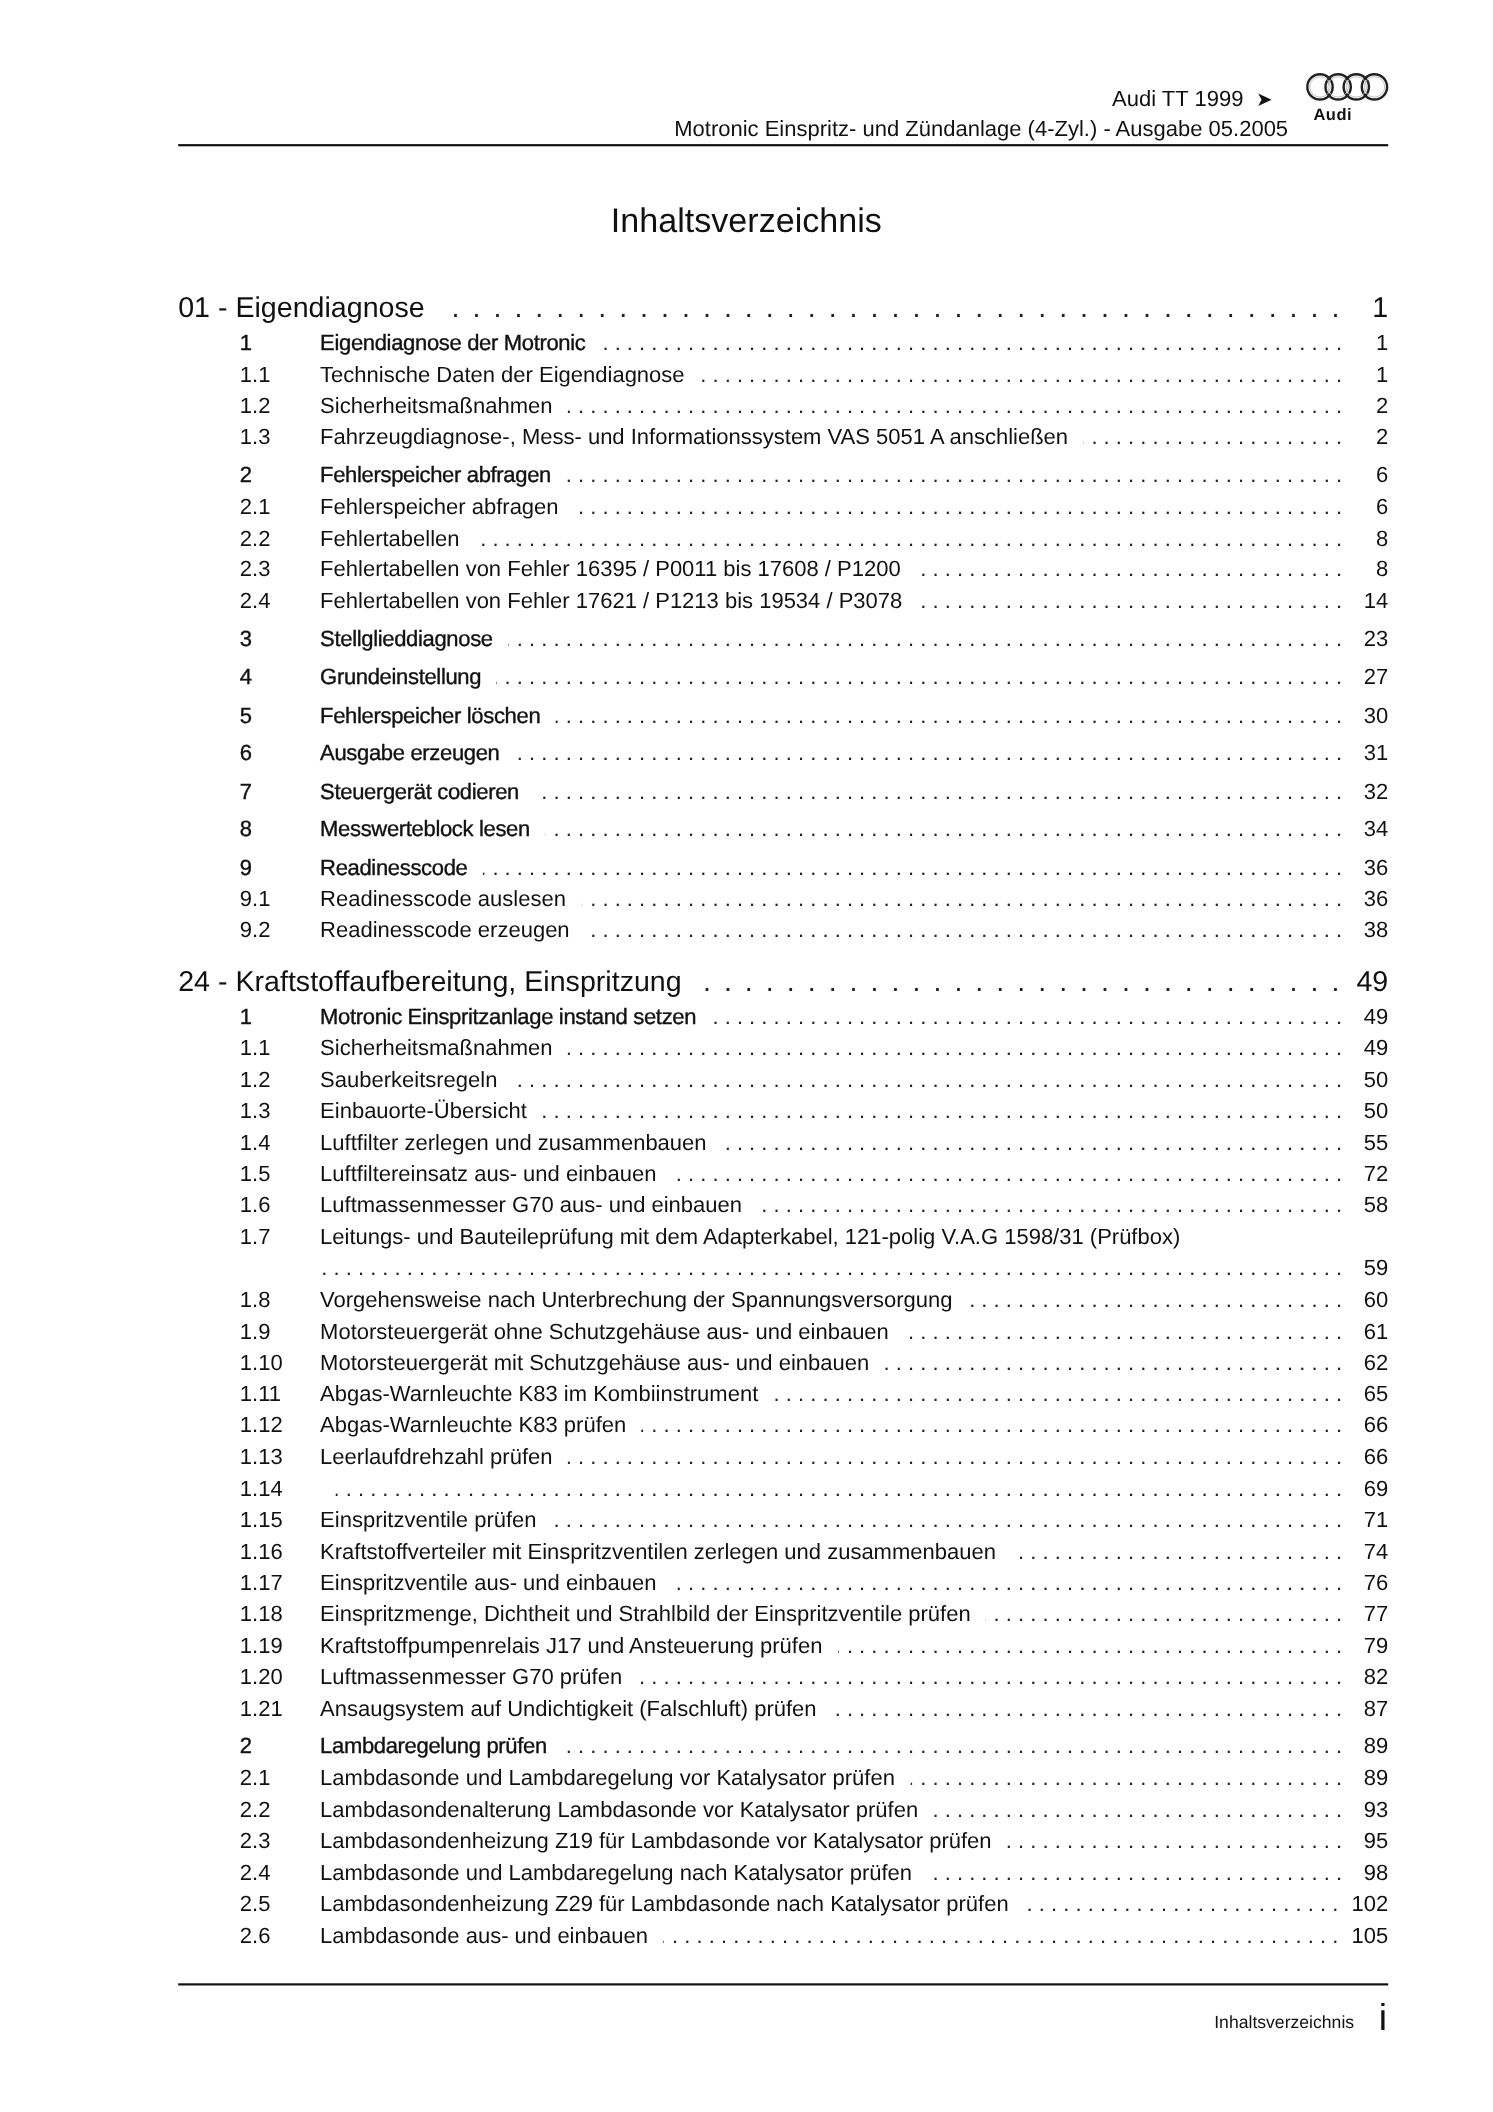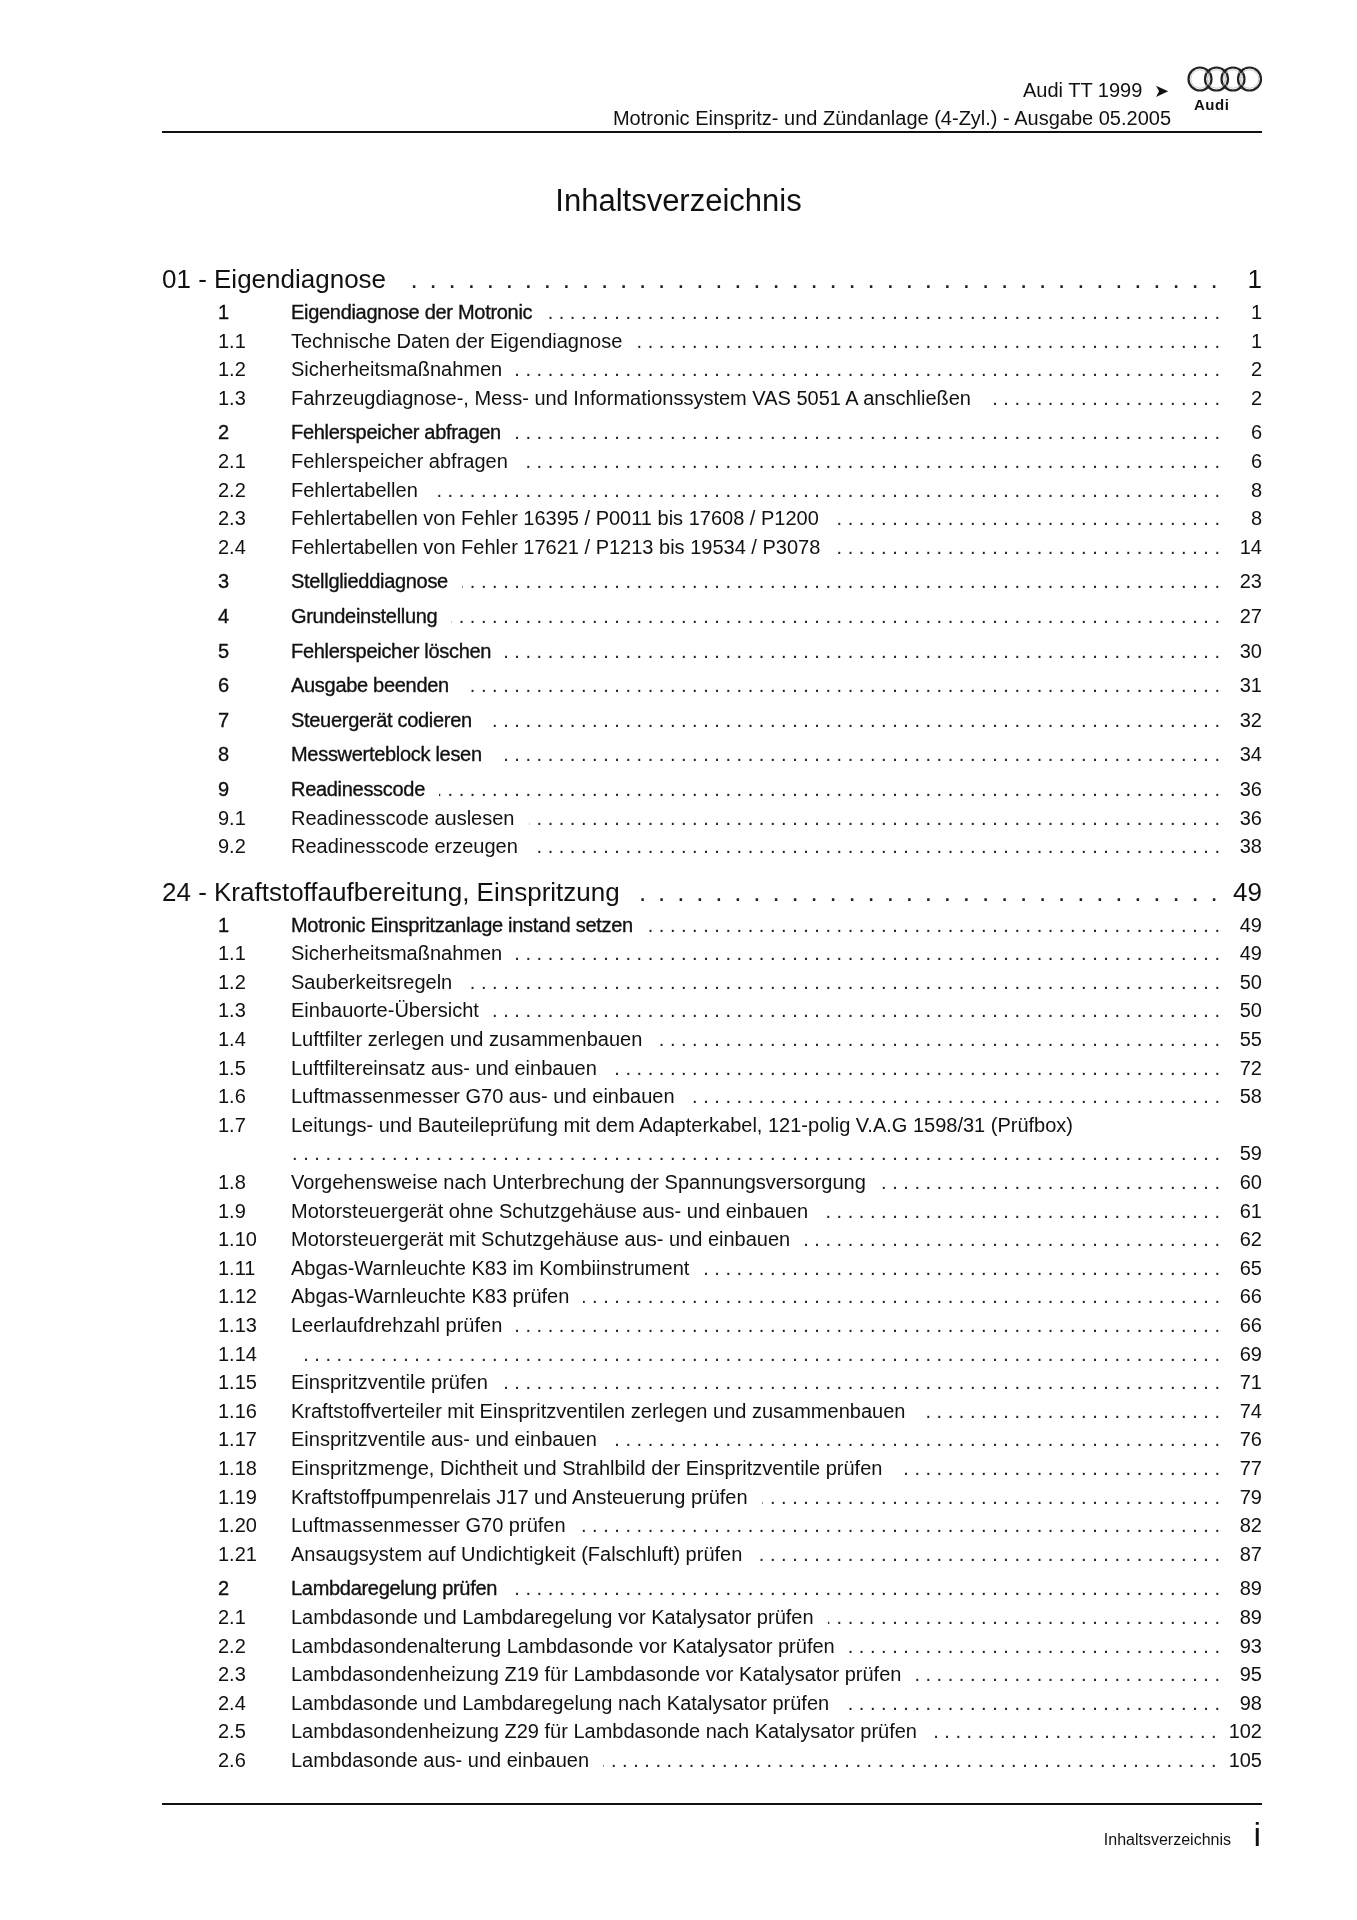--- a/index.html
+++ b/index.html
@@ -4,21 +4,21 @@
 <style>
   html, body { margin: 0; padding: 0; background: #ffffff; }
   body {
     width: 1357px; height: 1920px; position: relative; overflow: hidden;
     font-family: "Liberation Sans", sans-serif; color: #111111;
   }
   .page { position: absolute; left: 0; top: 0; width: 1357px; height: 1920px; }
 
   
   .hdr-line1 {
-    position: absolute; right: 188px; top: 78px;
+    position: absolute; right: 200px; top: 78px;
     font-size: 20px; line-height: 24px; white-space: nowrap;
   }
   .hdr-line1 .arrow { font-size: 18px; margin-left: 6px; }
   .hdr-line2 {
     position: absolute; right: 186px; top: 106px;
     font-size: 20px; line-height: 24px; white-space: nowrap;
   }
   .hdr-rule {
     position: absolute; left: 162px; top: 131px; width: 1100px; height: 2px; background: #111;
   }
@@ -174,21 +174,21 @@
         <span class="pg">27</span>
       </div>
       <div class="row main">
         <span class="num">5</span>
         <span class="txt">Fehlerspeicher löschen</span>
         <span class="leader"></span>
         <span class="pg">30</span>
       </div>
       <div class="row main">
         <span class="num">6</span>
-        <span class="txt">Ausgabe beenden</span>
+        <span class="txt">Ausgabe erzeugen</span>
         <span class="leader"></span>
         <span class="pg">31</span>
       </div>
       <div class="row main">
         <span class="num">7</span>
         <span class="txt">Steuergerät codieren</span>
         <span class="leader"></span>
         <span class="pg">32</span>
       </div>
       <div class="row main">

